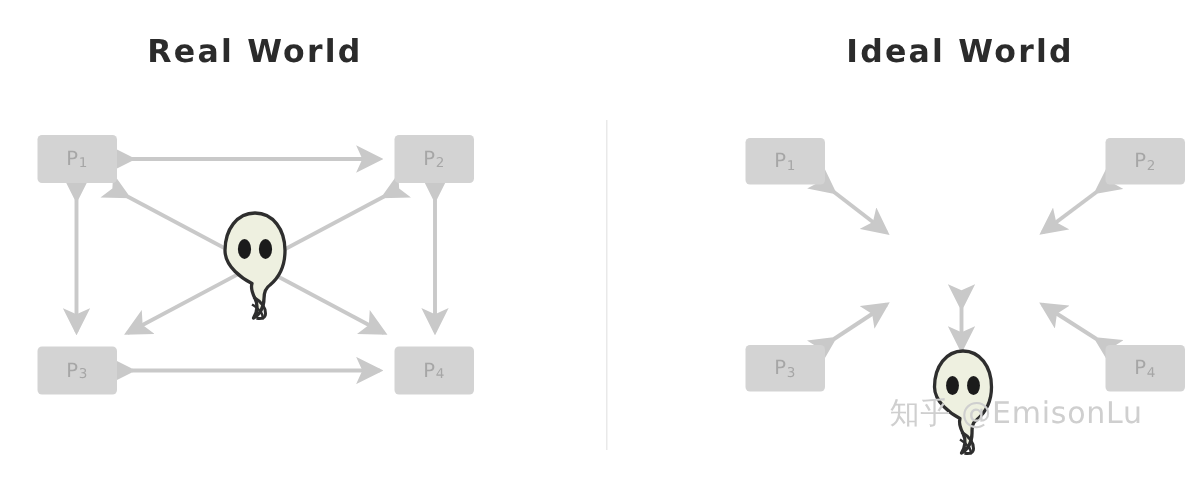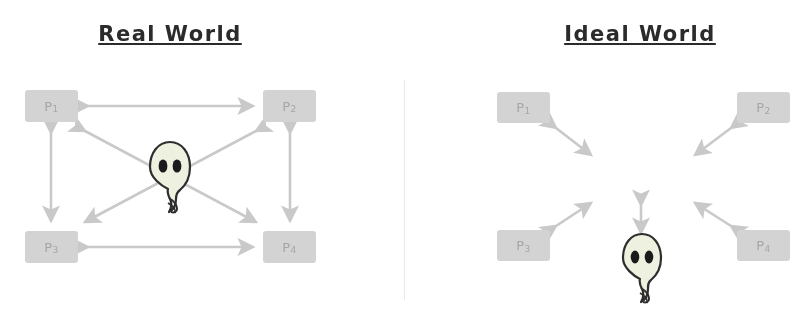--- a/index.html
+++ b/index.html
@@ -22,21 +22,20 @@
   }
   .panel-title {
     position: absolute;
     font-family: "DejaVu Sans", sans-serif;
     font-weight: bold;
     font-size: 21px;
     letter-spacing: 1.5px;
     color: #2b2b2b;
     white-space: nowrap;
     text-align: center;
-    text-decoration: underline;
   }
   #title-real {
     left: 0; top: 22px; width: 340px;
   }
   #title-ideal {
     left: 460px; top: 22px; width: 360px;
   }
   .party-box {
     position: absolute;
     background: #d3d3d3;
@@ -195,14 +194,15 @@
     <span>P</span>
       <span class="sub">3</span>
   </div>
 
   <div class="party-box" style="left:737px; top:230px; width:53px; height:31px;">
     <span>P</span>
       <span class="sub">4</span>
   </div>
 
 
+  <div id="watermark">知乎 @EmisonLu</div>
 
 </div>
 
 </body></html>

